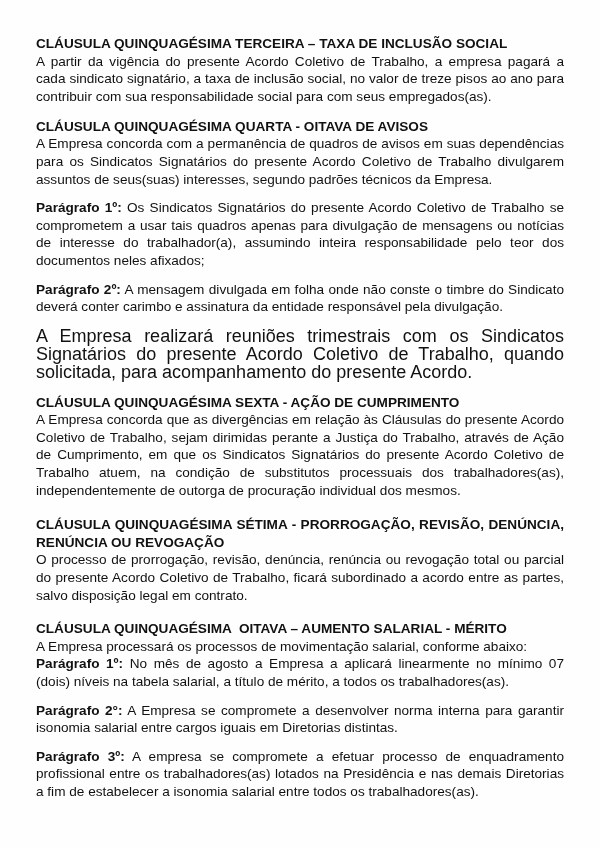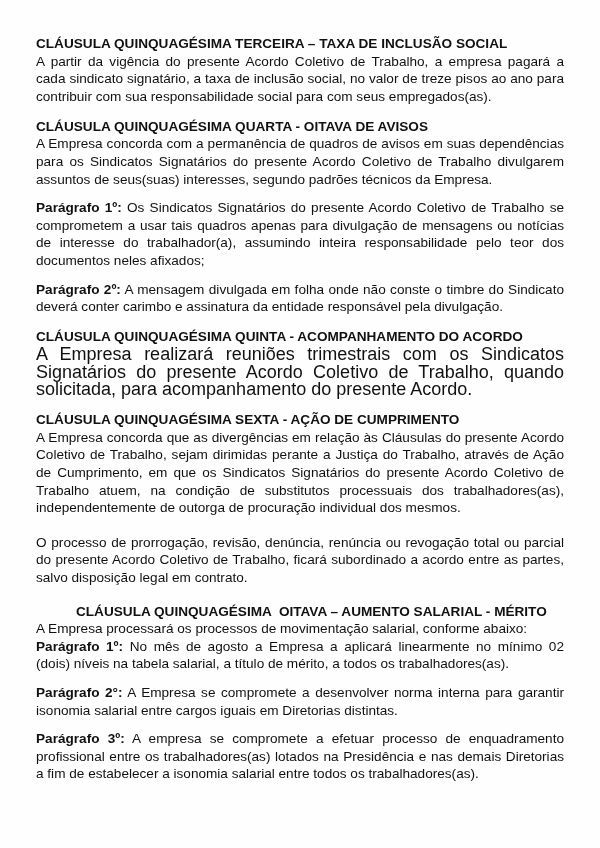--- a/index.html
+++ b/index.html
@@ -41,34 +41,34 @@
   </div>
 
   <div class="section">
     <p class="heading">CLÁUSULA QUINQUAGÉSIMA QUARTA - OITAVA DE AVISOS</p>
     <p class="para">A Empresa concorda com a permanência de quadros de avisos em suas dependências para os Sindicatos Signatários do presente Acordo Coletivo de Trabalho divulgarem assuntos de seus(suas) interesses, segundo padrões técnicos da Empresa.</p>
     <p class="para spaced"><span class="label">Parágrafo 1º:</span><span> Os Sindicatos Signatários do presente Acordo Coletivo de Trabalho se comprometem a usar tais quadros apenas para divulgação de mensagens ou notícias de interesse do trabalhador(a), assumindo inteira responsabilidade pelo teor dos documentos neles afixados;</span></p>
     <p class="para spaced"><span class="label">Parágrafo 2º:</span><span> A mensagem divulgada em folha onde não conste o timbre do Sindicato deverá conter carimbo e assinatura da entidade responsável pela divulgação.</span></p>
   </div>
 
   <div class="section">
-    <p class="heading">CLÁUSULA QUINQUAGÉSIMA QUINTA - ACOMPANHAMENTO DO ACORDO</p>
     <p class="para" style="font-size:18px;">A Empresa realizará reuniões trimestrais com os Sindicatos Signatários do presente Acordo Coletivo de Trabalho, quando solicitada, para acompanhamento do presente Acordo.</p>
   </div>
 
   <div class="section">
     <p class="heading">CLÁUSULA QUINQUAGÉSIMA SEXTA - AÇÃO DE CUMPRIMENTO</p>
     <p class="para">A Empresa concorda que as divergências em relação às Cláusulas do presente Acordo Coletivo de Trabalho, sejam dirimidas perante a Justiça do Trabalho, através de Ação de Cumprimento, em que os Sindicatos Signatários do presente Acordo Coletivo de Trabalho atuem, na condição de substitutos processuais dos trabalhadores(as), independentemente de outorga de procuração individual dos mesmos.</p>
   </div>
 
   <div class="section" style="margin-top:17px;">
+    <p class="heading">CLÁUSULA QUINQUAGÉSIMA SÉTIMA - PRORROGAÇÃO, REVISÃO, DENÚNCIA, RENÚNCIA OU REVOGAÇÃO</p>
     <p class="para">O processo de prorrogação, revisão, denúncia, renúncia ou revogação total ou parcial do presente Acordo Coletivo de Trabalho, ficará subordinado a acordo entre as partes, salvo disposição legal em contrato.</p>
   </div>
 
   <div class="section" style="margin-top:16px;">
-    <p class="heading" style="white-space:pre;margin-left:40px;">CLÁUSULA QUINQUAGÉSIMA  OITAVA – AUMENTO SALARIAL - MÉRITO</p>
+    <p class="heading" style="white-space:pre;">CLÁUSULA QUINQUAGÉSIMA  OITAVA – AUMENTO SALARIAL - MÉRITO</p>
     <p class="para">A Empresa processará os processos de movimentação salarial, conforme abaixo:</p>
-    <p class="para"><span class="label">Parágrafo 1º:</span><span> No mês de agosto a Empresa a aplicará linearmente no mínimo 02 (dois) níveis na tabela salarial, a título de mérito, a todos os trabalhadores(as).</span></p>
+    <p class="para"><span class="label">Parágrafo 1º:</span><span> No mês de agosto a Empresa a aplicará linearmente no mínimo 07 (dois) níveis na tabela salarial, a título de mérito, a todos os trabalhadores(as).</span></p>
     <p class="para spaced"><span class="label">Parágrafo 2°:</span><span> A Empresa se compromete a desenvolver norma interna para garantir isonomia salarial entre cargos iguais em Diretorias distintas.</span></p>
     <p class="para spaced"><span class="label">Parágrafo 3º:</span><span> A empresa se compromete a efetuar processo de enquadramento profissional entre os trabalhadores(as) lotados na Presidência e nas demais Diretorias a fim de estabelecer a isonomia salarial entre todos os trabalhadores(as).</span></p>
   </div>
 
 </div>
 
 </body></html>

